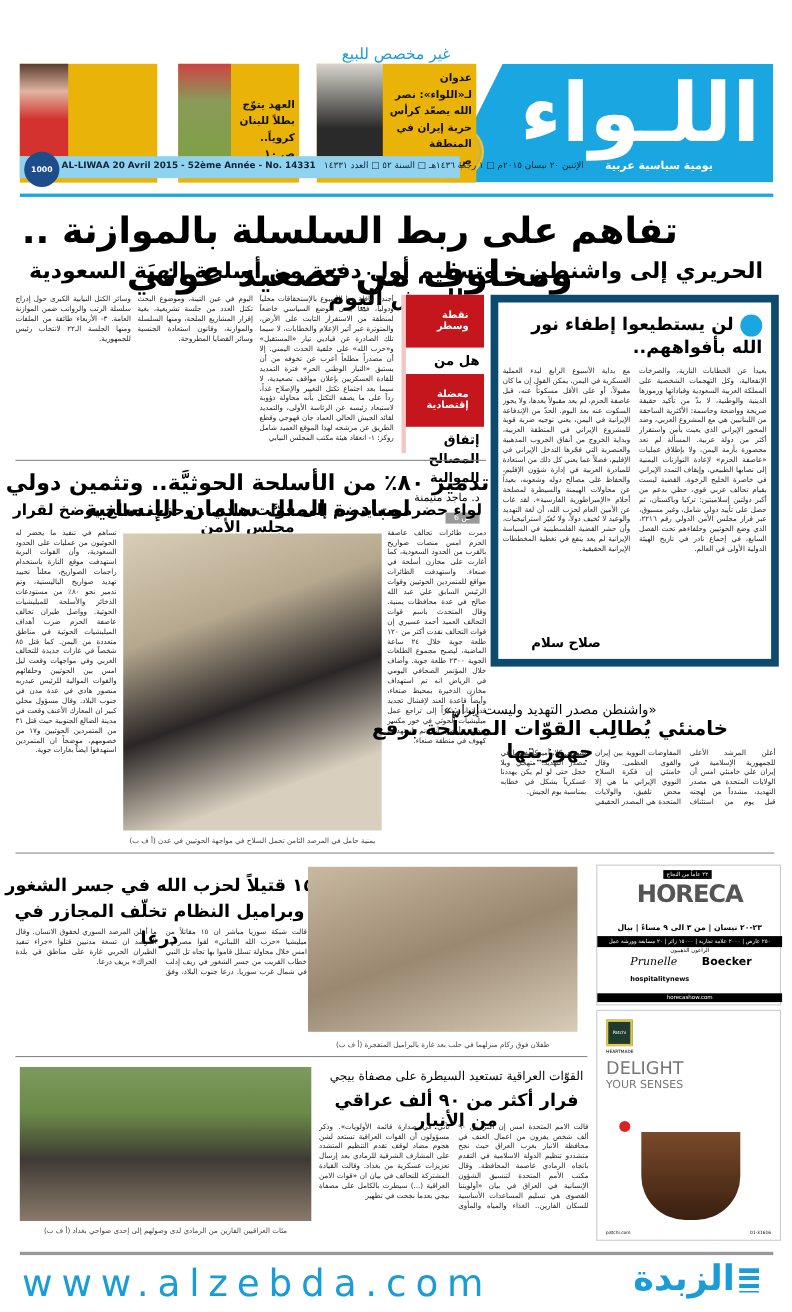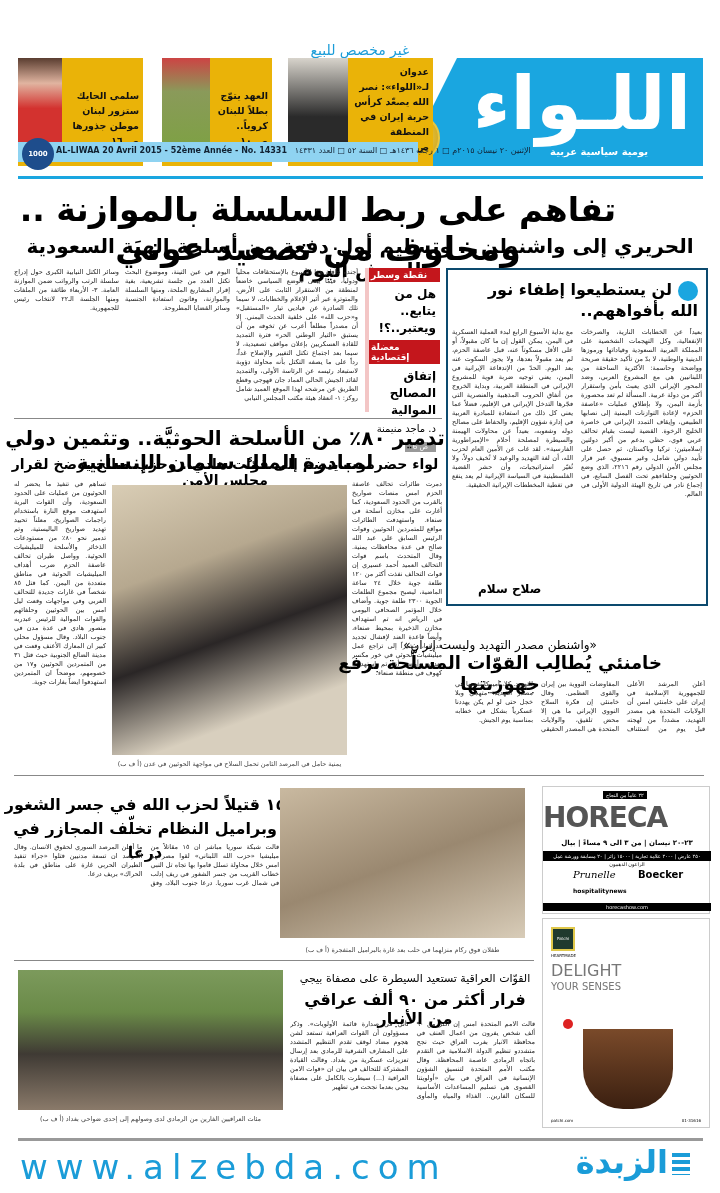--- a/index.html
+++ b/index.html
@@ -14,28 +14,28 @@
 .dateline span{position:absolute;left:38px;top:4px;font-size:8px;color:#123;direction:ltr;white-space:nowrap}
 .price{position:absolute;left:4px;top:80px;width:32px;height:32px;border-radius:50%;background:#1e4d8c;color:#fff;font-size:7px;text-align:center;line-height:32px;font-weight:bold}
 .badge50{position:absolute;left:374px;top:56px;width:48px;height:48px;border-radius:50%;background:radial-gradient(#f3dc5c,#c99b12);color:#7a5a00;font-weight:bold;font-size:18px;text-align:center;line-height:48px;border:2px solid #e8c640}
 .teaser{position:absolute;top:0;height:108px;background:#eab308}
 .teaser .ph{position:absolute;top:0;height:84px}
 .teaser .txt{position:absolute;top:10px;font-size:9.5px;font-weight:bold;line-height:15px;text-align:right;color:#111}
 .rule-blue{top:176px;left:18px;width:685px;height:3px;background:#1aa6e0}
 .headline{top:190px;left:0;width:636px;text-align:center;font-size:33px;font-weight:bold;color:#000;letter-spacing:-1px}
 .subhead{top:234px;left:0;width:720px;text-align:center;font-size:20px;font-weight:bold;color:#000}
 .col{font-size:6.5px;line-height:9px;color:#222;text-align:justify}
-.box-opinion{top:268px;left:446px;width:262px;height:338px;border:2px solid #0c4a6e;padding:4px}
+.box-opinion{top:268px;left:446px;width:262px;height:338px;border:7px solid #0c4a6e;padding:4px}
 .op-head{font-size:16px;font-weight:bold;text-align:right;margin:6px 4px 8px}
 .op-icon{display:inline-block;width:20px;height:20px;border-radius:50%;background:#1aa6e0;vertical-align:middle;margin-left:6px}
 .op-cols{display:flex;gap:8px}
 .op-cols .col{flex:1;height:268px;overflow:hidden}
 .op-author{position:absolute;left:30px;bottom:8px;font-size:12px;font-weight:bold}
 .side-box{position:absolute;left:365px;width:75px;background:#fff;border-left:4px solid #f3c6c6}
-.side-tag{background:#c4161c;color:#fff;font-size:9px;font-weight:bold;text-align:left;padding:2px}
+.side-tag{background:#c4161c;color:#fff;font-size:9px;font-weight:bold;text-align:right;padding:14px}
 .side-title{font-size:12px;font-weight:bold;padding:4px;line-height:17px}
 .side-page{display:inline-block;background:#999;color:#fff;font-size:7px;padding:1px 8px;margin:2px 4px}
 .h2{top:426px;left:0;width:450px;text-align:center;font-size:20px;font-weight:bold;letter-spacing:-0.5px}
 .h2sub{top:456px;left:0;width:450px;text-align:center;font-size:14px;font-weight:bold}
 .photo{background:linear-gradient(135deg,#a89a82,#6f6150 50%,#3a3228)}
 .caption{font-size:6.5px;color:#444;text-align:center}
 .hr{height:1px;background:#888}
 .kh-kicker{top:638px;left:300px;width:400px;text-align:center;font-size:12px}
 .kh-head{top:652px;left:300px;width:400px;text-align:center;font-size:18px;font-weight:bold}
 .syr-head{top:793px;left:0;width:290px;text-align:center;font-size:16px;font-weight:bold;line-height:24px}
@@ -65,23 +65,20 @@
     </div>
   </div>
   <div class="teaser" style="left:144px;width:110px">
     <div class="ph" style="left:0;width:48px;background:linear-gradient(#c44 0%,#8a9a5a 40%,#7fa046 100%)"></div>
     <div class="txt" style="right:4px;width:55px;top:30px">
       <span>العهد يتوّج بطلاً للبنان كروياً..</span><br><span>ص ١٠</span>
     </div>
   </div>
   <div class="teaser" style="left:0;width:125px">
     <div class="ph" style="left:0;width:44px;background:linear-gradient(#5a3d30,#e0b4a0 30%,#d3322f 60%)"></div>
-    <div class="txt" style="right:4px;width:72px;top:30px">
-      <span>سلمى الحايك ستزور لبنان موطن جذورها</span><br><span>ص ١٦</span>
-    </div>
   </div>
 
   <div class="dateline">
     <span><b>AL-LIWAA 20 Avril 2015 - 52ème Année - No. 14331</b> &nbsp; <b style="font-weight:normal">الإثنين ٢٠ نيسان ٢٠١٥م □ ١ رجب ١٤٣٦هـ □ السنة ٥٢ □ العدد ١٤٣٣١</b></span>
   </div>
   <div class="price">1000 L.L.</div>
 </div>
 <div class="abs rule-blue"></div>
 
 <div class="abs headline">تفاهم على ربط السلسلة بالموازنة .. ومخاوف من تصعيد عوني</div>
@@ -135,21 +132,21 @@
 <div class="abs hr" style="top:960px;left:14px;width:520px"></div>
 
 <div class="abs iraq-kicker">القوّات العراقية تستعيد السيطرة على مصفاة بيجي</div>
 <div class="abs iraq-head">فرار أكثر من ٩٠ ألف عراقي من الأنبار</div>
 <div class="abs photo" style="top:970px;left:18px;width:265px;height:140px;background:linear-gradient(#7c9a5c 0%,#6a8a48 30%,#3f3a34 60%,#8a7a6a)"></div>
 <div class="abs caption" style="top:1115px;left:18px;width:265px">مئات العراقيين الفارين من الرمادي لدى وصولهم إلى إحدى ضواحي بغداد (أ ف ب)</div>
 <div class="abs col" style="top:1020px;left:290px;width:245px;height:108px;overflow:hidden;column-count:2;column-gap:8px">قالت الامم المتحدة امس إن أكثر من ٩٠ ألف شخص يفرون من اعمال العنف في محافظة الانبار بغرب العراق حيث نجح متشددو تنظيم الدولة الاسلامية في التقدم باتجاه الرمادي عاصمة المحافظة. وقال مكتب الأمم المتحدة لتنسيق الشؤون الإنسانية في العراق في بيان «أولويتنا القصوى هي تسليم المساعدات الأساسية للسكان الفارين.. الغذاء والمياه والمأوى تأتي في صدارة قائمة الأولويات». وذكر مسؤولون أن القوات العراقية تستعد لشن هجوم مضاد لوقف تقدم التنظيم المتشدد على المشارف الشرقية للرمادي بعد إرسال تعزيزات عسكرية من بغداد. وقالت القيادة المشتركة للتحالف في بيان ان «قوات الامن العراقية (...) سيطرت بالكامل على مصفاة بيجي بعدما نجحت في تطهير</div>
 
 <div class="abs ad-box" style="top:786px;left:542px;width:168px;height:128px">
   <div style="position:absolute;top:4px;left:60px;background:#000;color:#fff;font-size:5px;padding:1px 3px">٢٢ عاماً من النجاح</div>
-  <div style="position:absolute;top:14px;left:0;width:168px;text-align:left;font-size:28px;font-weight:bold;color:#555;direction:ltr;letter-spacing:-1px">HORECA</div>
+  <div style="position:absolute;top:14px;left:0;width:168px;text-align:center;font-size:22px;font-weight:bold;color:#555;direction:ltr;letter-spacing:-1px">HORECA</div>
   <div style="position:absolute;top:52px;left:0;width:168px;text-align:center;font-size:7px;font-weight:bold">٢٣-٢٠ نيسان | من ٣ الى ٩ مساءً | بيال</div>
   <div style="position:absolute;top:64px;left:0;width:168px;background:#000;color:#fff;font-size:5px;padding:2px;text-align:center">٢٥٠ عارض | ٢٠٠٠ علامة تجارية | ١٥٠٠٠ زائر | ٢٠ مسابقة وورشة عمل</div>
   <div style="position:absolute;top:74px;left:0;width:168px;text-align:center;font-size:5px">الراعون الذهبيون</div>
   <div style="position:absolute;top:82px;left:30px;font-size:10px;font-family:'DejaVu Serif',serif;font-style:italic">Prunelle</div>
   <div style="position:absolute;top:82px;left:95px;font-size:10px;font-weight:bold">Boecker</div>
   <div style="position:absolute;top:100px;left:30px;font-size:6px;font-weight:bold">hospitalitynews</div>
   <div style="position:absolute;top:116px;left:0;width:168px;background:#000;color:#fff;font-size:5px;padding:1px;text-align:center;direction:ltr">horecashow.com</div>
 </div>
 
 <div class="abs ad-box" style="top:918px;left:542px;width:168px;height:210px">

